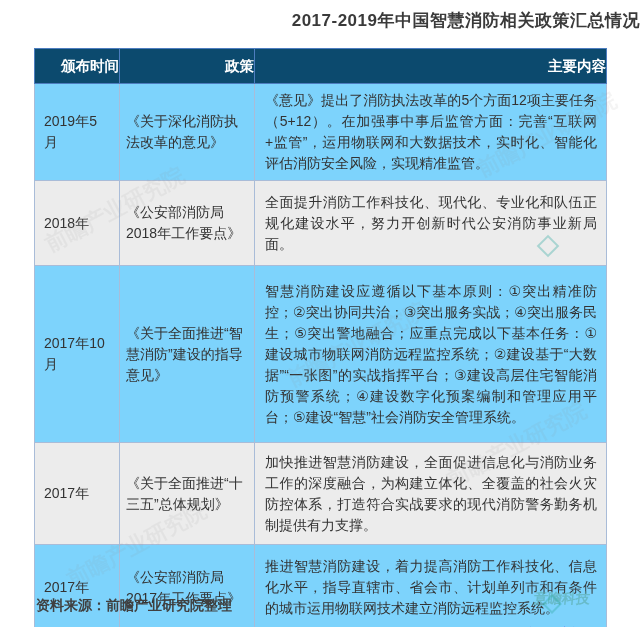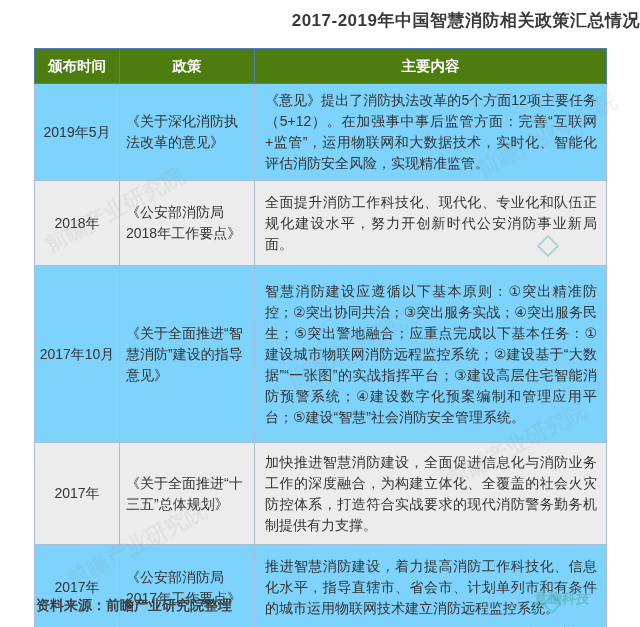--- a/index.html
+++ b/index.html
@@ -16,32 +16,32 @@
   }
   table.policy-table{
     position:absolute;left:34px;top:48px;width:572px;
     border-collapse:collapse;table-layout:fixed;
     font-size:14px;
   }
   .policy-table col.c-time{width:85px;}
   .policy-table col.c-policy{width:135px;}
   .policy-table col.c-content{width:352px;}
   .policy-table th{
-    background:#4d7c0f;color:#ffffff;font-weight:bold;
-    height:34px;font-size:14.5px;text-align:center;
+    background:#0c4a6e;color:#ffffff;font-weight:bold;
+    height:34px;font-size:14.5px;text-align:right;
     border:1px solid #4d7dbf;padding:0;
   }
   .policy-table td{
     border:1px solid #a9bcd8;
     vertical-align:middle;
     line-height:21px;
   }
   .policy-table tr.row-alt td{background:#ececec;}
   .policy-table tr.row-plain td{background:#7dd3fc;}
-  td.cell-time{text-align:center;padding:2px 2px;}
+  td.cell-time{padding:2px 9px;}
   td.cell-policy{text-align:left;padding:2px 6px;}
   td.cell-content{text-align:justify;padding:5px 9px 5px 10px;}
   tr.r0 td{height:86px;}
   tr.r1 td{height:74px;}
   tr.r2 td{height:166px;}
   tr.r3 td{height:91px;}
   tr.r4 td{height:75px;}
   .source-note{
     position:absolute;left:36px;top:597px;
     font-size:14px;font-weight:bold;color:#404040;

